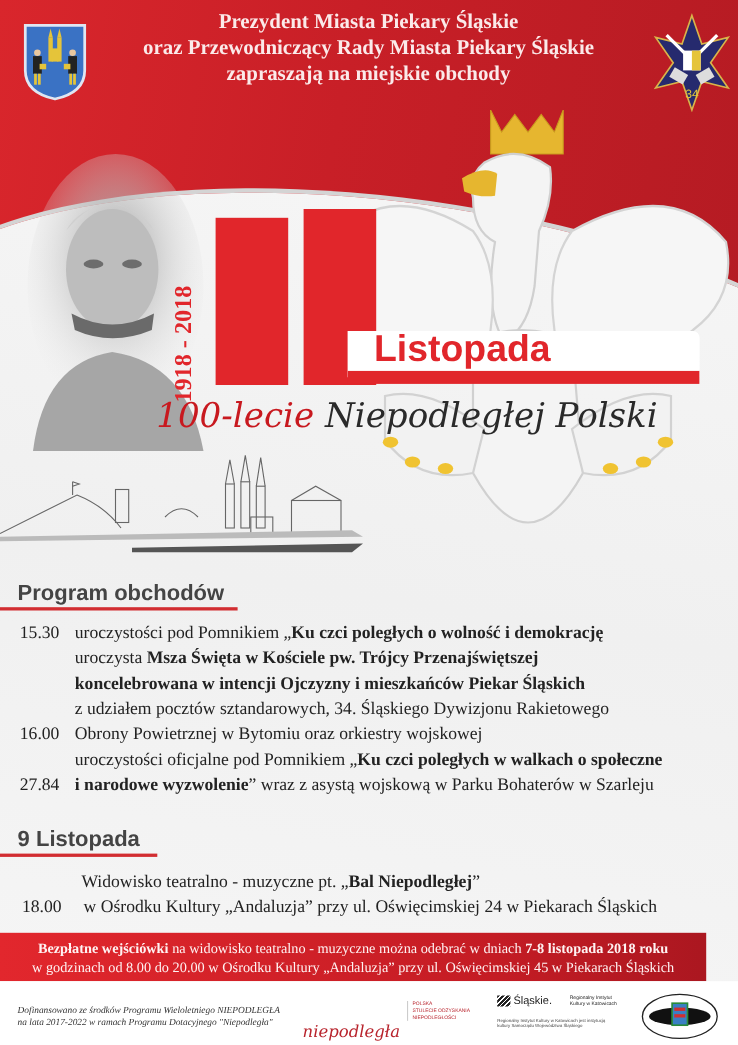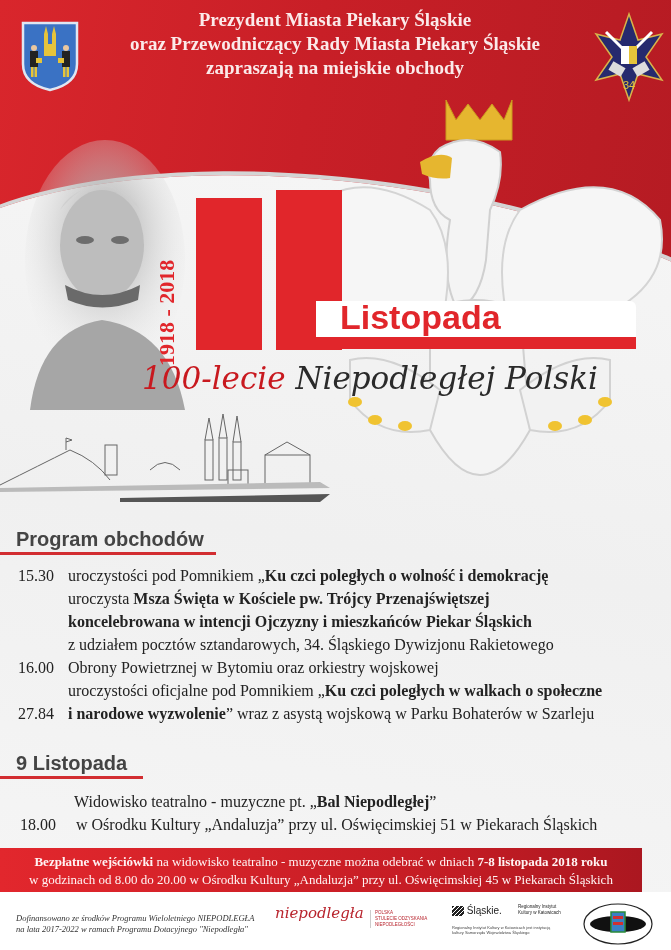--- a/index.html
+++ b/index.html
@@ -24,21 +24,21 @@
 .skyline{position:absolute;left:0;top:410px;width:380px;height:95px;}
 .section-title{position:absolute;font-family:"Liberation Sans",sans-serif;font-weight:bold;color:#444;font-size:20px;border-bottom:3px solid #d22d31;padding:0 0 1px 16px;left:0;}
 .program{position:absolute;left:18px;width:640px;font-family:"Liberation Serif",serif;font-size:16px;color:#222;line-height:23px;}
 .row{display:flex;align-items:flex-end;}
 .row .time{width:50px;flex:none;}
 .row .txt{flex:1;}
 .row .txt b{font-weight:bold;}
 .bottom-band{position:absolute;left:0;top:848px;width:642px;height:44px;background:linear-gradient(90deg,#e2272d,#c41c24 70%,#ab1720);color:#fff3f3;text-align:center;font-size:13px;line-height:18px;padding-top:5px;font-family:"Liberation Serif",serif;}
 .footer{position:absolute;left:0;top:892px;width:671px;height:58px;background:#fff;}
 .fund{position:absolute;left:16px;top:913px;font-size:8.5px;line-height:11px;color:#333;font-family:"Liberation Serif",serif;font-style:italic;}
-.logo-niep{position:absolute;left:275px;top:904px;font-family:"DejaVu Serif",serif;font-style:italic;color:#b8232c;font-size:15px;}
+.logo-niep{position:absolute;left:275px;top:929px;font-family:"DejaVu Serif",serif;font-style:italic;color:#b8232c;font-size:15px;}
 .logo-niep-sub{position:absolute;left:370px;top:910px;font-size:4.5px;line-height:6px;color:#b8232c;border-left:1px solid #ccc;padding-left:4px;font-family:"Liberation Sans",sans-serif;}
 .logo-slaskie{position:absolute;left:452px;top:905px;font-family:"Liberation Sans",sans-serif;font-size:10px;color:#222;}
 .logo-rik{position:absolute;left:518px;top:904px;font-size:4.5px;line-height:5.5px;color:#222;font-family:"Liberation Sans",sans-serif;}
 .logo-rik-sub{position:absolute;left:452px;top:925px;font-size:4px;line-height:5px;color:#444;font-family:"Liberation Sans",sans-serif;width:100px;}
 .logo-gck{position:absolute;left:582px;top:902px;width:72px;height:44px;}
 </style>
 </head>
 <body>
 
 <div class="poster">
@@ -174,21 +174,21 @@
       </div>
     </div>
   </div>
 
   <div class="section-title" style="top:752px;width:143px;">9 Listopada</div>
   <div class="program" style="top:790px;left:20px;">
     <div class="row">
       <div class="time" style="width:54px;">18.00</div>
       <div class="txt">
         <div><span>Widowisko teatralno - muzyczne pt. „</span><b>Bal Niepodległej</b><span>”</span></div>
-        <div style="margin-left:2px;"><span>w Ośrodku Kultury „Andaluzja” przy ul. Oświęcimskiej 51 w Piekarach Śląskich</span></div>
+        <div style="margin-left:2px;"><span>w Ośrodku Kultury „Andaluzja” przy ul. Oświęcimskiej 24 w Piekarach Śląskich</span></div>
       </div>
     </div>
   </div>
 
   <div class="bottom-band">
     <div><b>Bezpłatne wejściówki</b><span> na widowisko teatralno - muzyczne można odebrać w dniach </span><b>7-8 listopada 2018 roku</b></div>
     <div>w godzinach od 8.00 do 20.00 w Ośrodku Kultury „Andaluzja” przy ul. Oświęcimskiej 45 w Piekarach Śląskich</div>
   </div>
 
   <div class="footer"></div>

